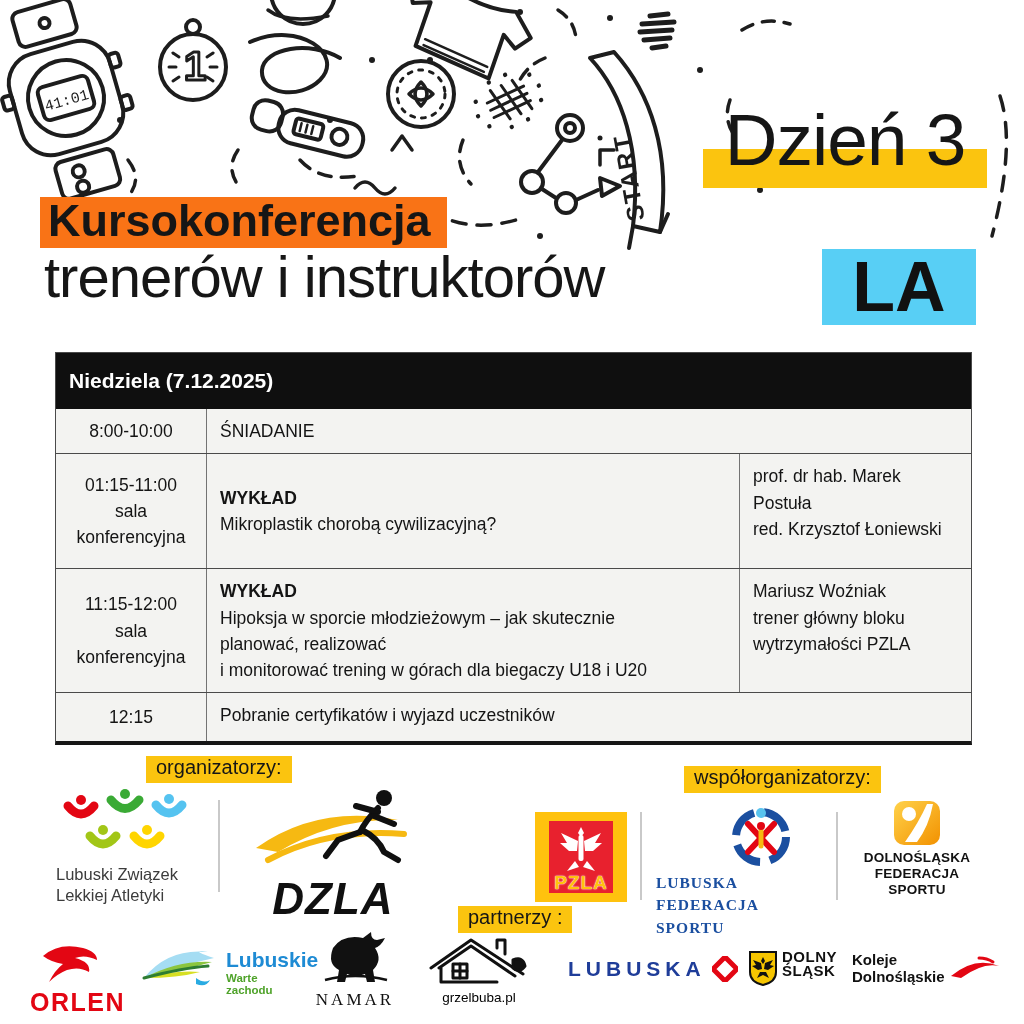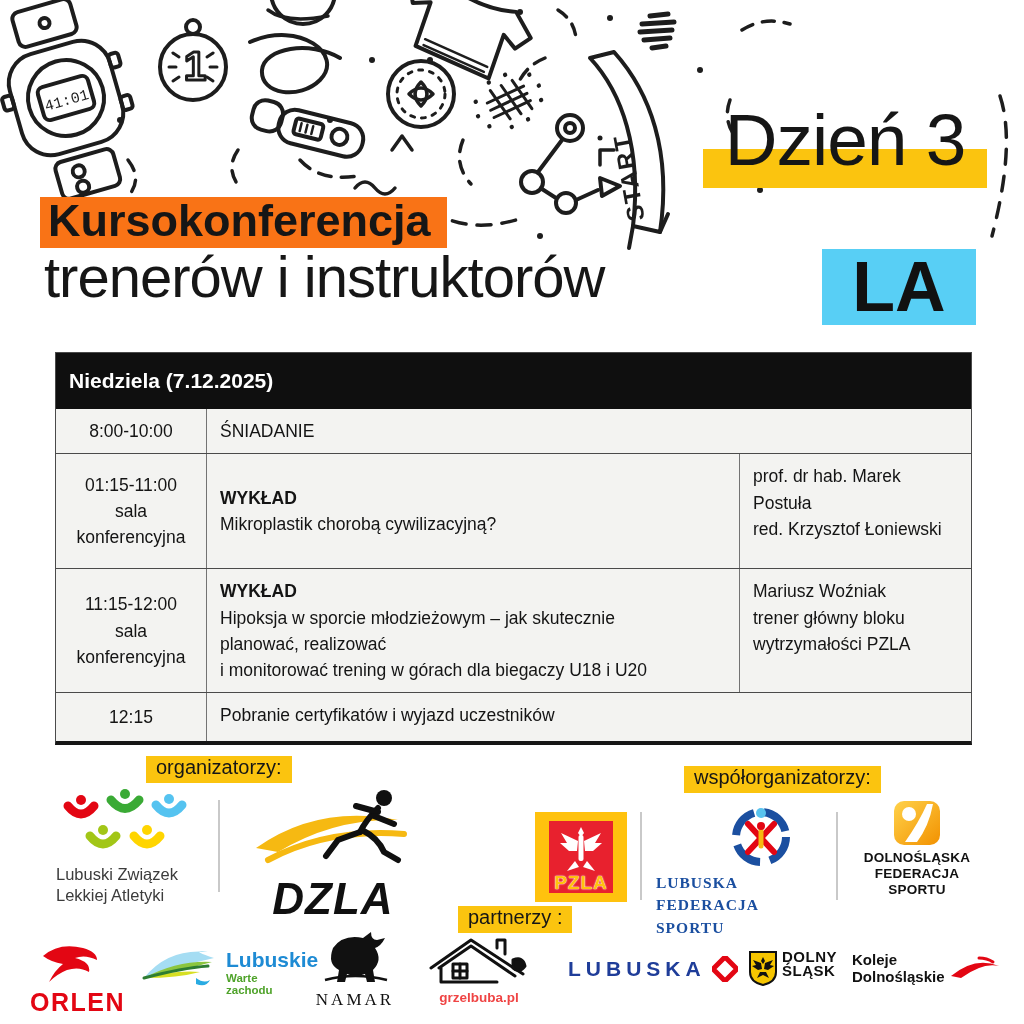--- a/index.html
+++ b/index.html
@@ -53,21 +53,21 @@
 
   .lfs-text{color:#1B4FA0;font-family:"Liberation Serif",serif;font-weight:700;font-size:15.5px;
             letter-spacing:1px;line-height:1.45;}
   .dfs-text{font-size:13.5px;font-weight:800;color:#111;text-align:center;line-height:1.2;
             letter-spacing:0.2px;}
 
   .orlen-word{color:#E30613;font-size:25px;font-weight:800;letter-spacing:1.5px;}
   .lubuskie-word{color:#1E8BD4;font-size:21px;font-weight:700;}
   .lubuskie-sub{color:#4FA32A;font-size:11.5px;font-weight:700;}
   .namar-word{font-family:"Liberation Serif",serif;font-size:17px;letter-spacing:3px;color:#101010;}
-  .grzel-word{font-size:13.5px;font-weight:700;color:#ef4444;}
+  .grzel-word{font-size:13.5px;font-weight:400;color:#000000;}
   .intergeo{display:flex;align-items:center;gap:6px;}
   .intergeo-word{color:#1F3D99;font-size:21px;font-weight:700;letter-spacing:5px;}
   .ds-text{font-size:15px;font-weight:800;color:#111;line-height:0.95;letter-spacing:0.5px;}
   .kd-text{font-size:15px;font-weight:700;color:#111;line-height:1.1;}
 </style>
 </head>
 <body>
 
 <div class="poster">
 

